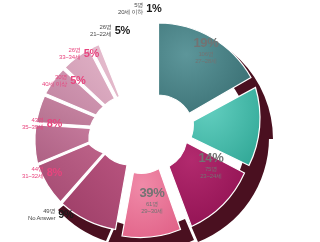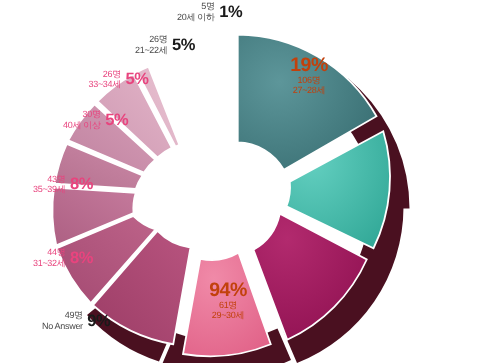--- a/index.html
+++ b/index.html
@@ -60,21 +60,21 @@
   .ext-pink .ext-range,
   .ext-pink .ext-pct { color: #e8447e; }
   .ext-dark .ext-count,
   .ext-dark .ext-range { color: #4a4a4a; }
   .ext-dark .ext-pct { color: #1a1a1a; }
 
   
   .in-label {
     position: absolute;
     text-align: center;
-    color: #c2410c;
+    color: #737373;
     line-height: 1.1;
     white-space: nowrap;
     pointer-events: none;
   }
   .in-label .in-pct {
     display: block;
     font-size: 13px;
     font-weight: bold;
     letter-spacing: -0.3px;
   }
@@ -184,23 +184,28 @@
     </g>
   </svg>
 
   <div class="in-label" style="left:176px; top:36px; width:60px;">
     <span class="in-pct">19%</span>
     <span class="in-count">106명</span>
     <span class="in-range">27~28세</span>
   </div>
 
 
+  <div class="in-label" style="left:181px; top:151px; width:60px;">
+    <span class="in-pct">14%</span>
+    <span class="in-count">75명</span>
+    <span class="in-range">23~24세</span>
+  </div>
 
   <div class="in-label" style="left:122px; top:186px; width:60px;">
-    <span class="in-pct">94%</span>
+    <span class="in-pct">39%</span>
     <span class="in-count">61명</span>
     <span class="in-range">29~30세</span>
   </div>
 
   <div class="ext-label ext-dark" style="left:28px; top:208px;">
     <span class="ext-text">
       <span class="ext-count">49명</span>
       <span class="ext-range">No Answer</span>
     </span>
     <span class="ext-pct">9%</span>

